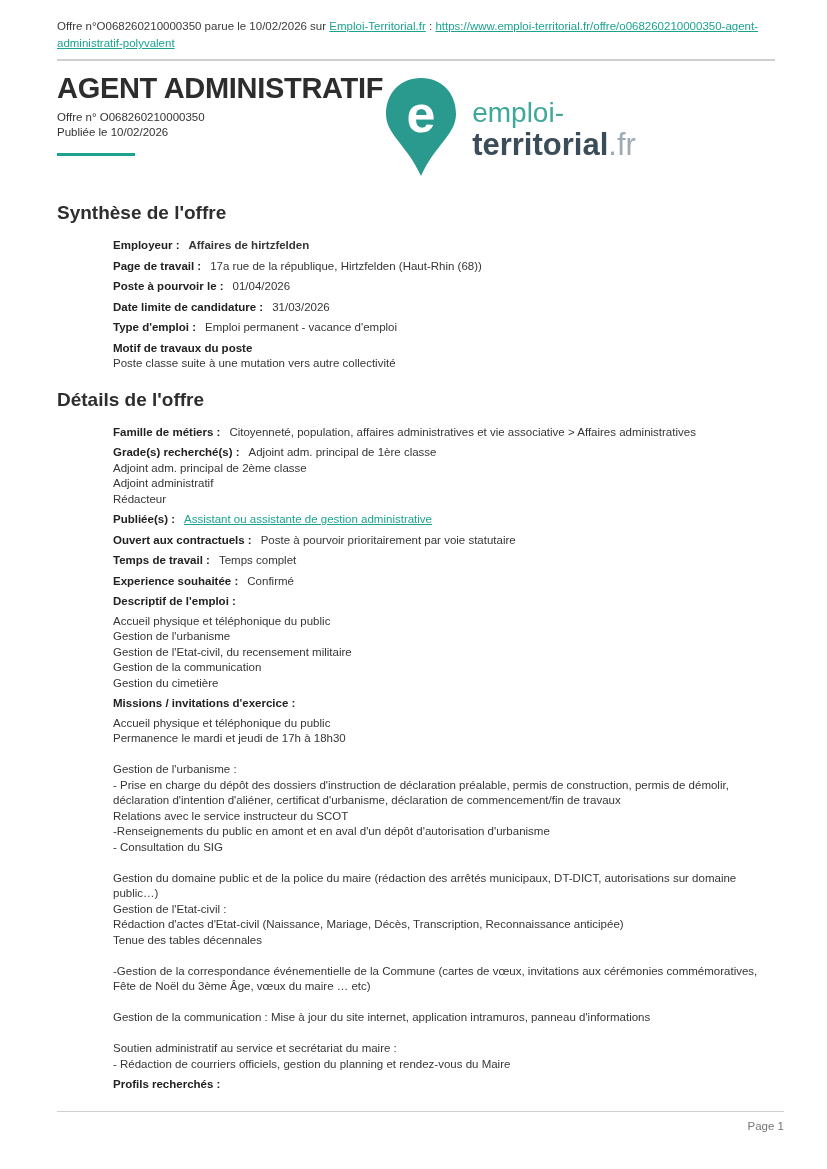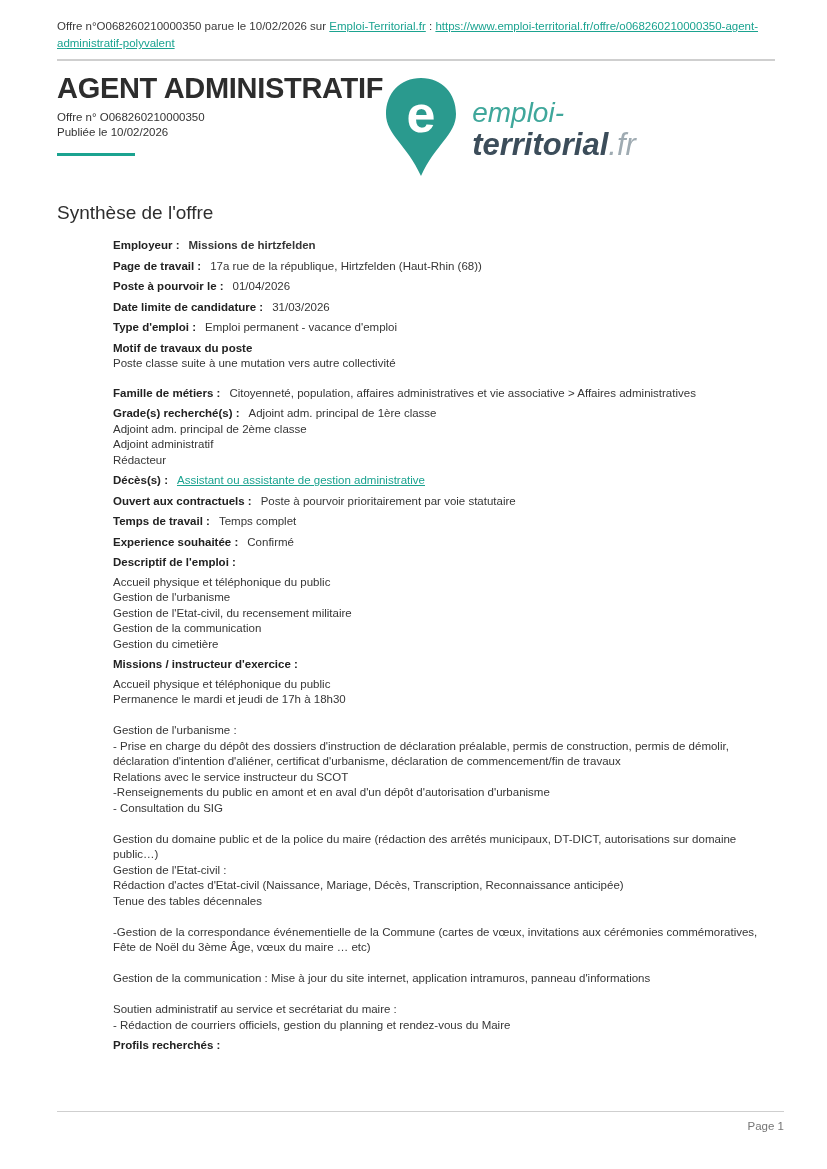--- a/index.html
+++ b/index.html
@@ -66,21 +66,21 @@
     margin-right: 12px;
   }
   .logo-pin { width: 76px; height: 100px; }
   .pin-shape { fill: var(--pin-teal, #2a9a8e); }
   .pin-letter {
     fill: #ffffff;
     font-family: "Liberation Sans", sans-serif;
     font-weight: bold;
     font-size: 52px;
   }
-  .logo-text { margin-top: 21px; line-height: 1; font-style: italic; }
+  .logo-text { margin-top: 21px; line-height: 1; }
   .lt-top {
     font-size: 28px;
     line-height: 30px;
     color: var(--logo-teal, #3fa79b);
     font-weight: 400;
   }
   .lt-bottom { white-space: nowrap; }
   .lt-bold {
     font-size: 31px;
     line-height: 33px;
@@ -89,21 +89,21 @@
   }
   .lt-fr {
     font-size: 31px;
     color: var(--fr-gray, #9fabb2);
     font-weight: 400;
   }
 
   
   .section-heading {
     font-size: 19px;
-    font-weight: 400;
+    font-weight: 700;
     color: #2e2e2e;
     margin-top: 25px;
   }
   .section-heading.second { margin-top: 17px; }
   .section-body {
     padding-left: 56px;
     margin-top: 14px;
     font-size: 11.5px;
     line-height: 15.5px;
     color: #363636;
@@ -162,71 +162,72 @@
       <div class="logo-text">
         <div class="lt-top">emploi-</div>
         <div class="lt-bottom"><span class="lt-bold">territorial</span><span class="lt-fr">.fr</span></div>
       </div>
     </div>
   </div>
 
   <h2 class="section-heading">Synthèse de l'offre</h2>
   <div class="section-body">
     <div class="row">
-      <span class="label">Employeur :</span><span class="value bold-value">Missions de hirtzfelden</span>
+      <span class="label">Employeur :</span><span class="value bold-value">Affaires de hirtzfelden</span>
     </div>
     <div class="row">
       <span class="label">Page de travail :</span><span class="value">17a rue de la république, Hirtzfelden (Haut-Rhin (68))</span>
     </div>
     <div class="row">
       <span class="label">Poste à pourvoir le :</span><span class="value">01/04/2026</span>
     </div>
     <div class="row">
       <span class="label">Date limite de candidature :</span><span class="value">31/03/2026</span>
     </div>
     <div class="row">
       <span class="label">Type d'emploi :</span><span class="value">Emploi permanent - vacance d'emploi</span>
     </div>
     <div class="row stacked">
       <span class="label">Motif de travaux du poste</span><span class="value">Poste classe suite à une mutation vers autre collectivité</span>
     </div>
   </div>
 
+  <h2 class="section-heading second">Détails de l'offre</h2>
   <div class="section-body">
     <div class="row">
       <span class="label">Famille de métiers :</span><span class="value">Citoyenneté, population, affaires administratives et vie associative &gt; Affaires administratives</span>
     </div>
     <div class="row">
       <div><span class="label">Grade(s) recherché(s) :</span><span class="value">Adjoint adm. principal de 1ère classe</span></div>
       <div class="pre">Adjoint adm. principal de 2ème classe
 Adjoint administratif
 Rédacteur</div>
     </div>
     <div class="row">
-      <span class="label">Décès(s) :</span><a class="link value">Assistant ou assistante de gestion administrative</a>
+      <span class="label">Publiée(s) :</span><a class="link value">Assistant ou assistante de gestion administrative</a>
     </div>
     <div class="row">
       <span class="label">Ouvert aux contractuels :</span><span class="value">Poste à pourvoir prioritairement par voie statutaire</span>
     </div>
     <div class="row">
       <span class="label">Temps de travail :</span><span class="value">Temps complet</span>
     </div>
     <div class="row">
       <span class="label">Experience souhaitée :</span><span class="value">Confirmé</span>
     </div>
     <div class="row stacked">
       <span class="label">Descriptif de l'emploi :</span>
       <div class="para">Accueil physique et téléphonique du public
 Gestion de l'urbanisme
 Gestion de l'Etat-civil, du recensement militaire
 Gestion de la communication
 Gestion du cimetière</div>
     </div>
     <div class="row stacked">
-      <span class="label">Missions / instructeur d'exercice :</span>
+      <span class="label">Missions / invitations d'exercice :</span>
       <div class="para">Accueil physique et téléphonique du public
 Permanence le mardi et jeudi de 17h à 18h30
 
 Gestion de l'urbanisme :
 - Prise en charge du dépôt des dossiers d'instruction de déclaration préalable, permis de construction, permis de démolir, déclaration d'intention d'aliéner, certificat d'urbanisme, déclaration de commencement/fin de travaux
 Relations avec le service instructeur du SCOT
 -Renseignements du public en amont et en aval d'un dépôt d'autorisation d'urbanisme
 - Consultation du SIG
 
 Gestion du domaine public et de la police du maire (rédaction des arrêtés municipaux, DT-DICT, autorisations sur domaine public…)

